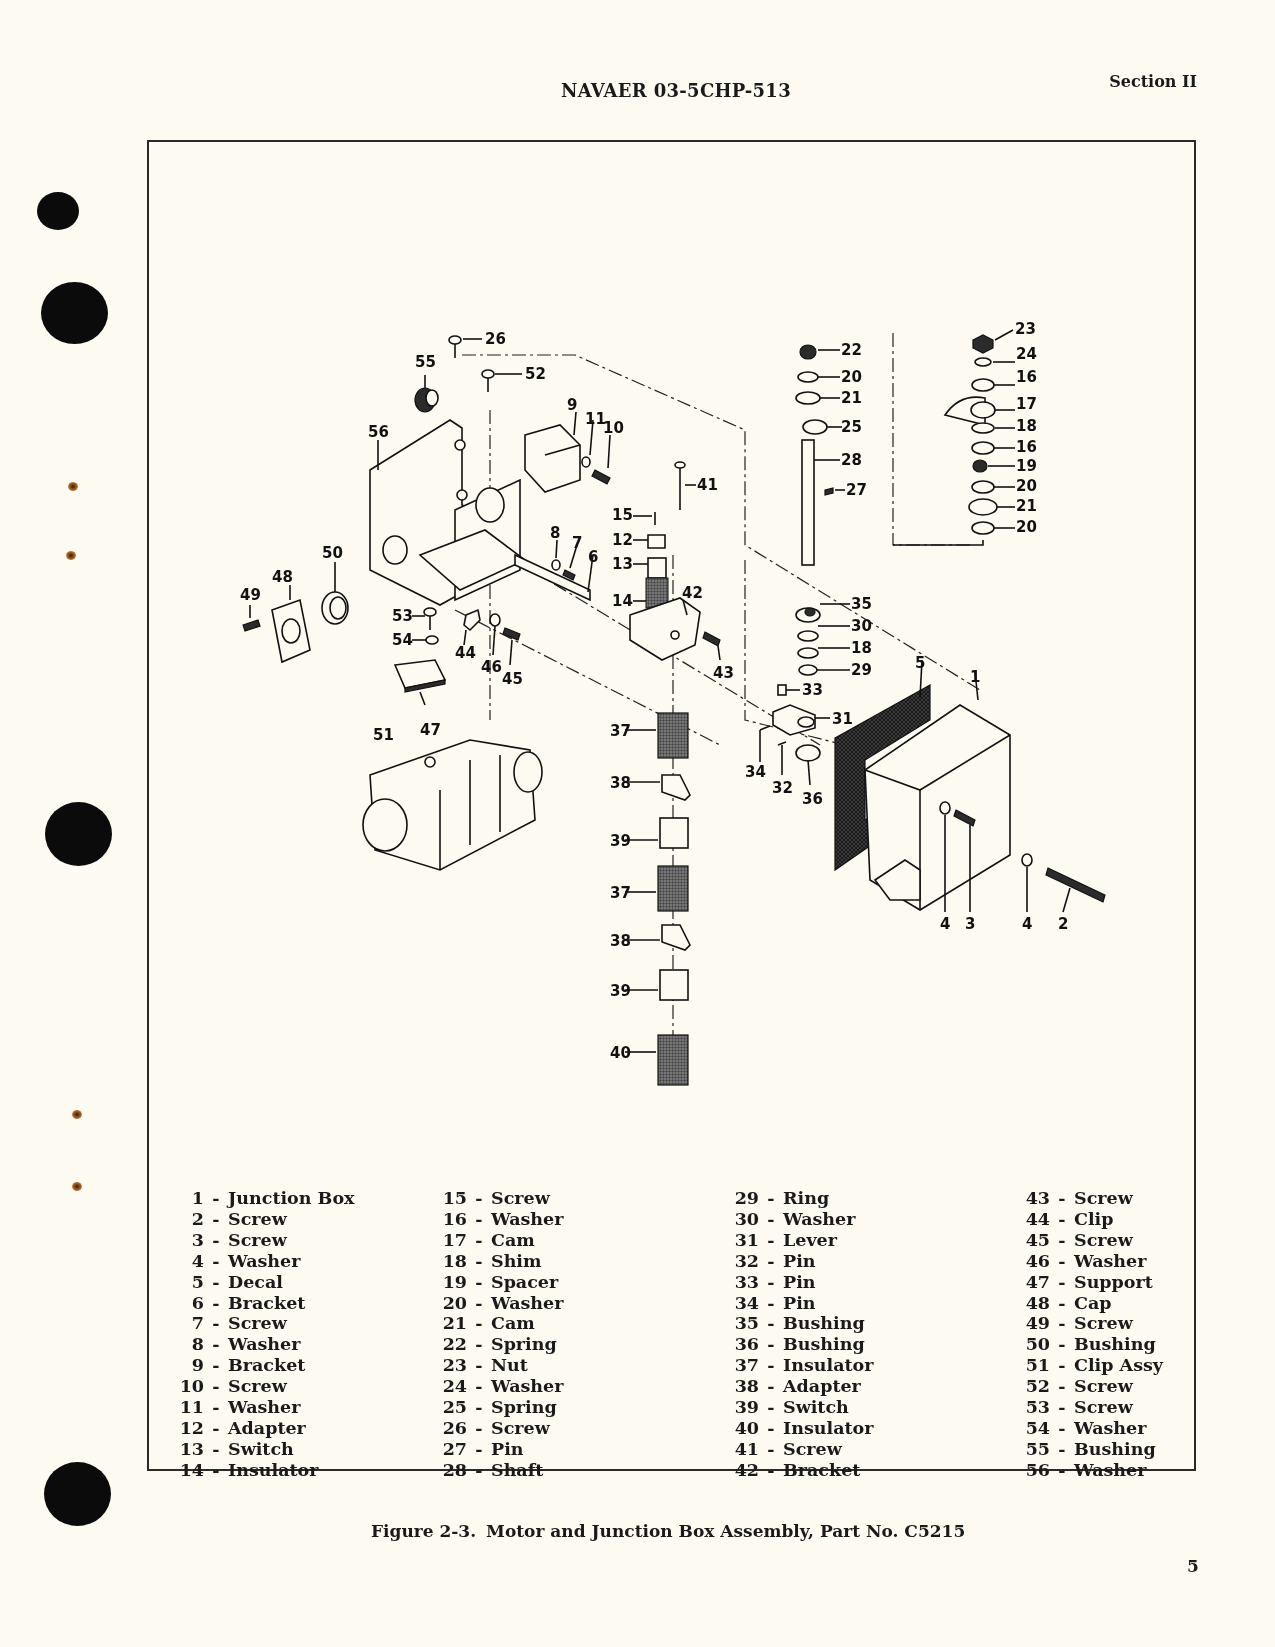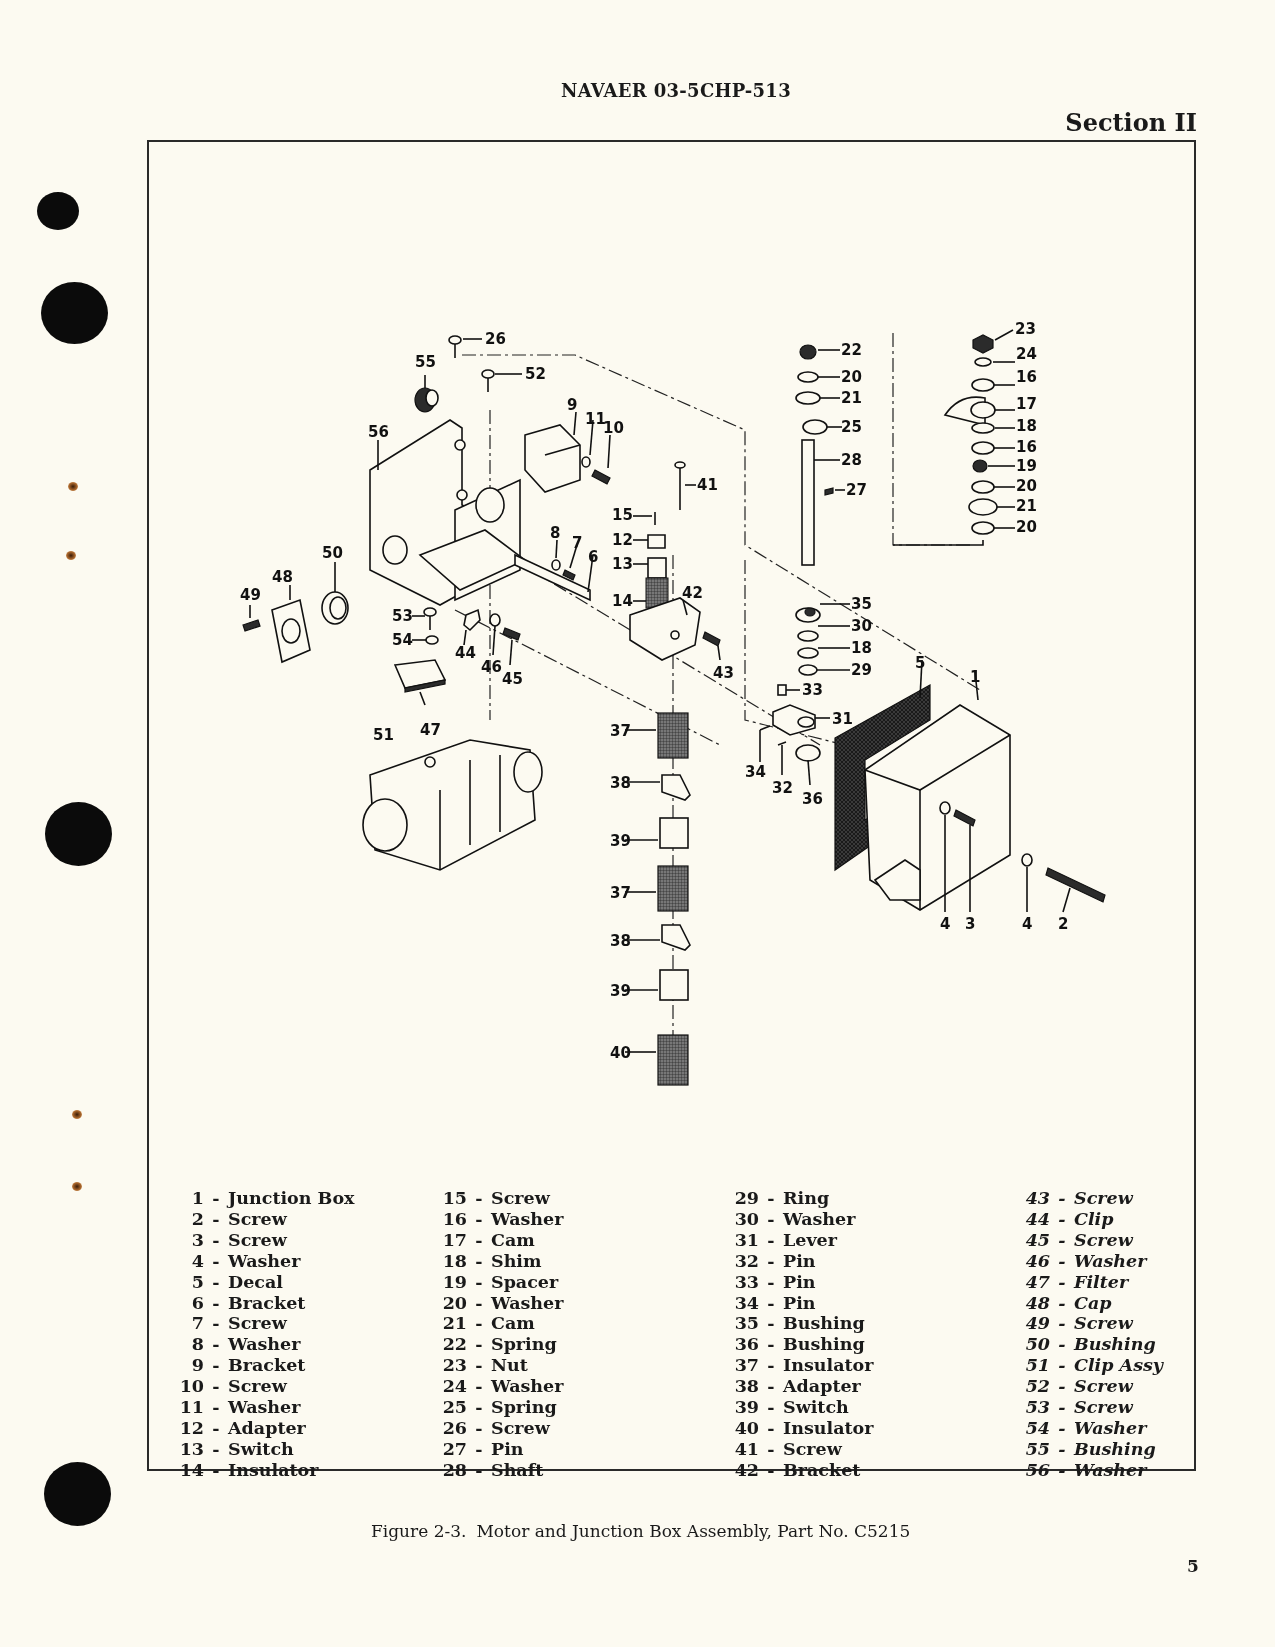--- a/index.html
+++ b/index.html
@@ -3,31 +3,31 @@
 <meta charset="utf-8">
 <style>
   html, body { margin: 0; padding: 0; }
   body {
     width: 1275px; height: 1647px; position: relative; overflow: hidden;
     background: #fcfaf1;
     font-family: "DejaVu Serif", "Liberation Serif", serif;
     color: #1a1a1a;
   }
   .header-left { position: absolute; left: 561px; top: 80px; font-size: 18px; font-weight: bold; letter-spacing: 0.3px; }
-  .header-right { position: absolute; right: 78px; top: 72px; font-size: 24px; font-weight: bold; margin-top: 36px; }
+  .header-right { position: absolute; right: 78px; top: 72px; font-size: 16px; font-weight: bold; }
   .punch { position: absolute; background: #0b0b0b; border-radius: 50%; }
   .stain { position: absolute; width: 10px; height: 9px; border-radius: 50%; background: radial-gradient(#3a1c07, #b06b2e 60%, rgba(200,130,70,0) 100%); }
   .frame { position: absolute; left: 147px; top: 140px; width: 1049px; height: 1331px; border: 2px solid #2a2a2a; box-sizing: border-box; }
   .diagram { position: absolute; left: 0; top: 0; width: 1275px; height: 1647px; }
   .parts-list { position: absolute; top: 1188px; left: 147px; width: 1049px; }
   .col { position: absolute; top: 0; font-size: 17.5px; line-height: 20.9px; font-weight: bold; font-family: "DejaVu Serif", serif; }
   .col .row { white-space: nowrap; }
   .col .num { display: inline-block; width: 30px; text-align: right; }
   .col .dash { display: inline-block; width: 24px; text-align: center; }
-  .caption { position: absolute; left: 371px; top: 1521px; font-size: 17px; font-weight: normal; white-space: nowrap; }
+  .caption { position: absolute; left: 371px; top: 1521px; font-size: 17px; font-weight: bold; white-space: nowrap; }
   .caption .part2 { margin-left: 10px; }
   .page-num { position: absolute; left: 1187px; top: 1556px; font-size: 17px; font-weight: bold; }
   .callout { font-family: "DejaVu Sans", sans-serif; font-weight: bold; font-size: 15px; fill: #111; }
   .line { stroke: #111; stroke-width: 1.6; fill: none; }
   .dashline { stroke: #222; stroke-width: 1.2; fill: none; stroke-dasharray: 14 4 3 4; }
   .part { stroke: #111; stroke-width: 1.6; fill: #fcfaf1; }
   .dark { fill: #2b2b2b; stroke: #111; stroke-width: 1.2; }
   .hatch { fill: url(#crosshatch); stroke: #111; stroke-width: 1.2; }
 </style>
 </head>
@@ -425,26 +425,26 @@
     <div class="row"><span class="num">35</span><span class="dash">-</span><span>Bushing</span></div>
     <div class="row"><span class="num">36</span><span class="dash">-</span><span>Bushing</span></div>
     <div class="row"><span class="num">37</span><span class="dash">-</span><span>Insulator</span></div>
     <div class="row"><span class="num">38</span><span class="dash">-</span><span>Adapter</span></div>
     <div class="row"><span class="num">39</span><span class="dash">-</span><span>Switch</span></div>
     <div class="row"><span class="num">40</span><span class="dash">-</span><span>Insulator</span></div>
     <div class="row"><span class="num">41</span><span class="dash">-</span><span>Screw</span></div>
     <div class="row"><span class="num">42</span><span class="dash">-</span><span>Bracket</span></div>
   </div>
 
-  <div class="col" style="left:873px;font-style:italic;">
+  <div class="col" style="left:873px;">
     <div class="row"><span class="num">43</span><span class="dash">-</span><span>Screw</span></div>
     <div class="row"><span class="num">44</span><span class="dash">-</span><span>Clip</span></div>
     <div class="row"><span class="num">45</span><span class="dash">-</span><span>Screw</span></div>
     <div class="row"><span class="num">46</span><span class="dash">-</span><span>Washer</span></div>
-    <div class="row"><span class="num">47</span><span class="dash">-</span><span>Filter</span></div>
+    <div class="row"><span class="num">47</span><span class="dash">-</span><span>Support</span></div>
     <div class="row"><span class="num">48</span><span class="dash">-</span><span>Cap</span></div>
     <div class="row"><span class="num">49</span><span class="dash">-</span><span>Screw</span></div>
     <div class="row"><span class="num">50</span><span class="dash">-</span><span>Bushing</span></div>
     <div class="row"><span class="num">51</span><span class="dash">-</span><span>Clip Assy</span></div>
     <div class="row"><span class="num">52</span><span class="dash">-</span><span>Screw</span></div>
     <div class="row"><span class="num">53</span><span class="dash">-</span><span>Screw</span></div>
     <div class="row"><span class="num">54</span><span class="dash">-</span><span>Washer</span></div>
     <div class="row"><span class="num">55</span><span class="dash">-</span><span>Bushing</span></div>
     <div class="row"><span class="num">56</span><span class="dash">-</span><span>Washer</span></div>
   </div>

